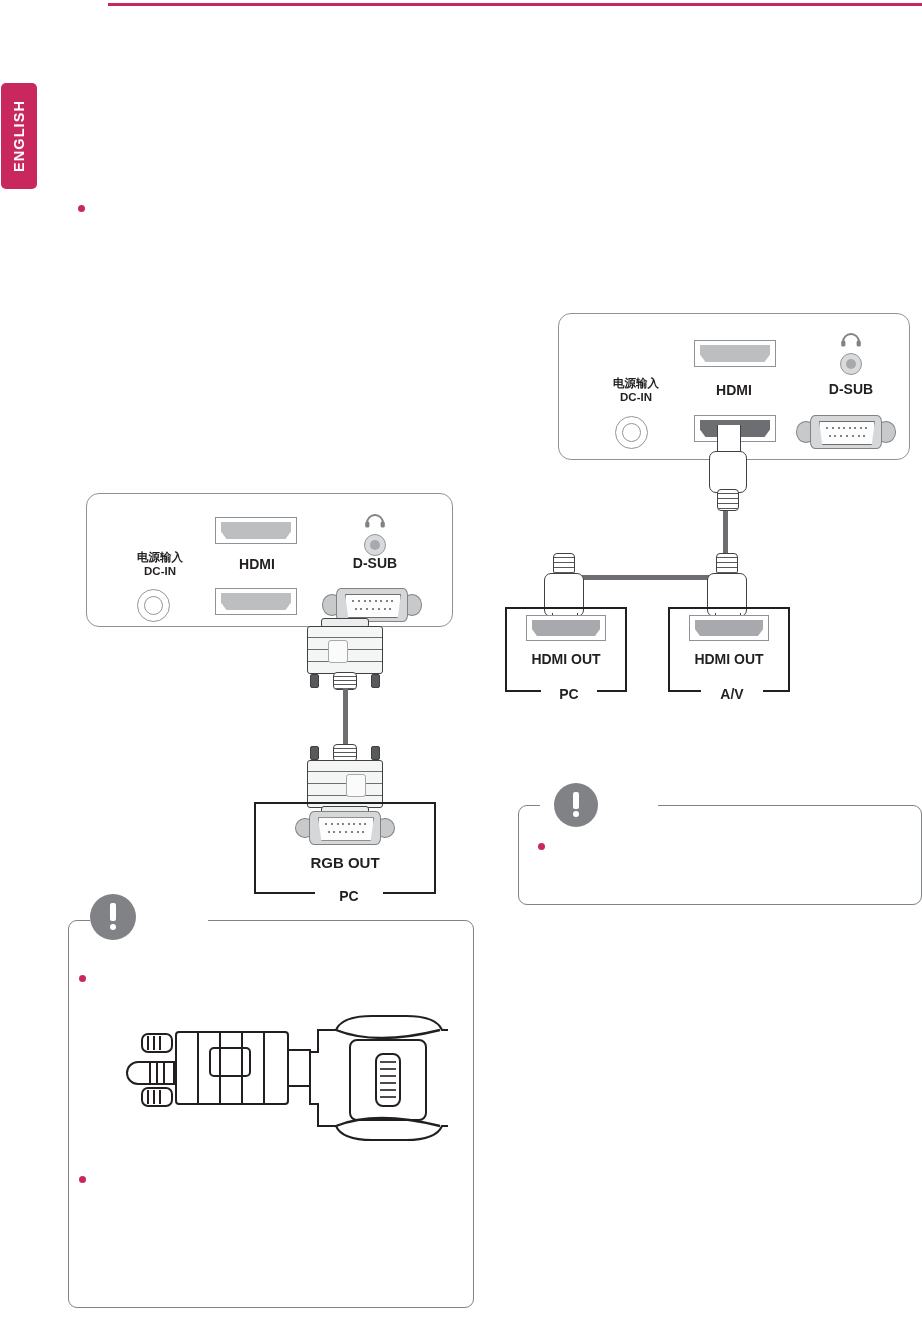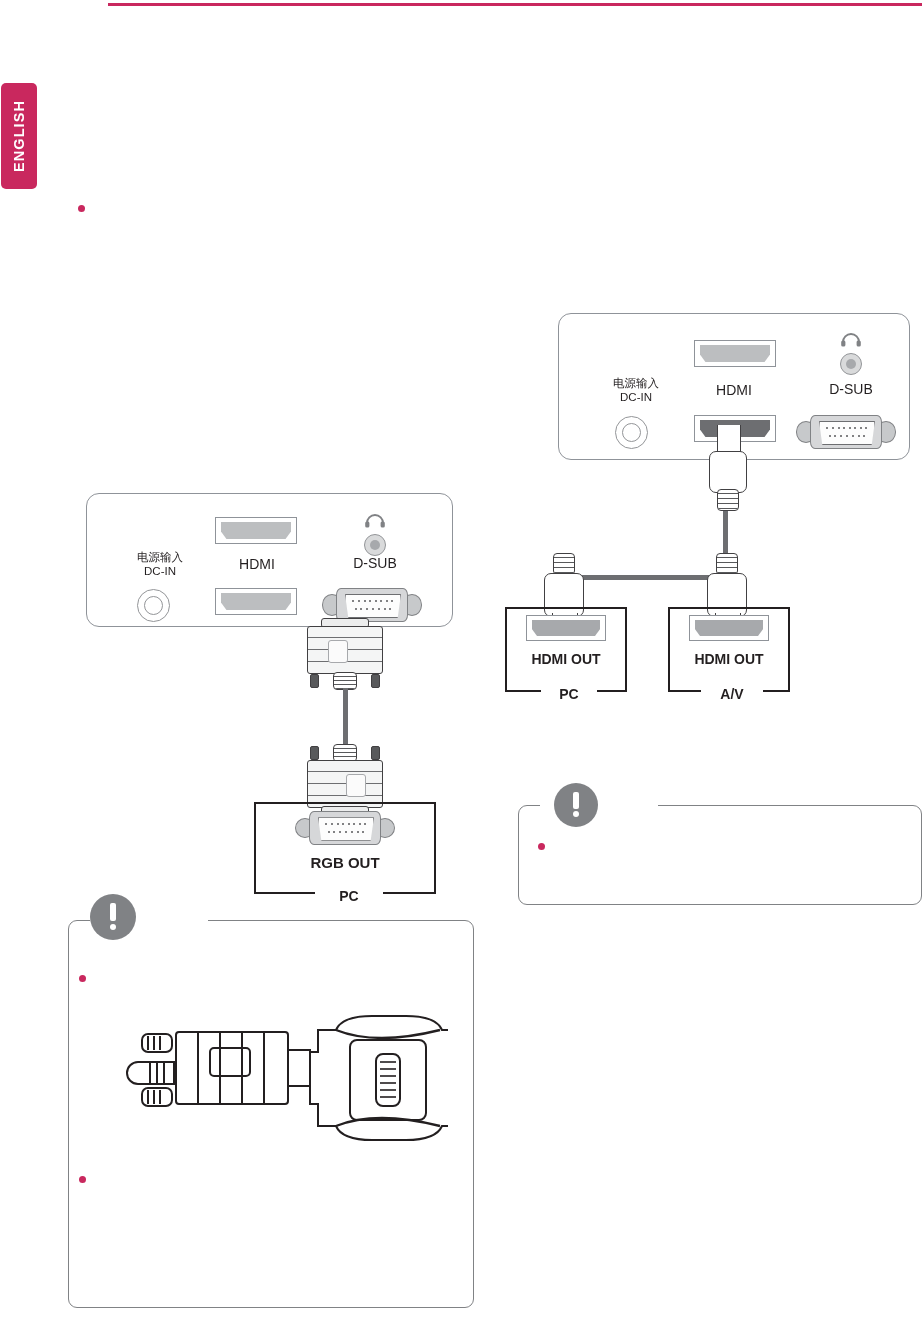--- a/index.html
+++ b/index.html
@@ -25,21 +25,21 @@
   }
 
   
   .bullet{width:7px;height:7px;border-radius:50%;background:#c9285e;}
 
   
   .port-panel{
     border:1.6px solid #8f9399;border-radius:13px;background:#fff;
   }
   .panel-label{
-    position:absolute;font-weight:normal;color:#231f20;text-align:center;
+    position:absolute;font-weight:bold;color:#231f20;text-align:center;
     white-space:pre-line;line-height:1.25;
   }
   .hdmi-port{
     position:absolute;border:1.3px solid #8f9399;background:#ffffff;
     box-sizing:border-box;display:flex;align-items:center;justify-content:center;
   }
   .hdmi-tongue{
     width:88%;height:68%;background:#bcbec0;
     clip-path:polygon(0 0,100% 0,100% 55%,92% 100%,8% 100%,0 55%);
   }

